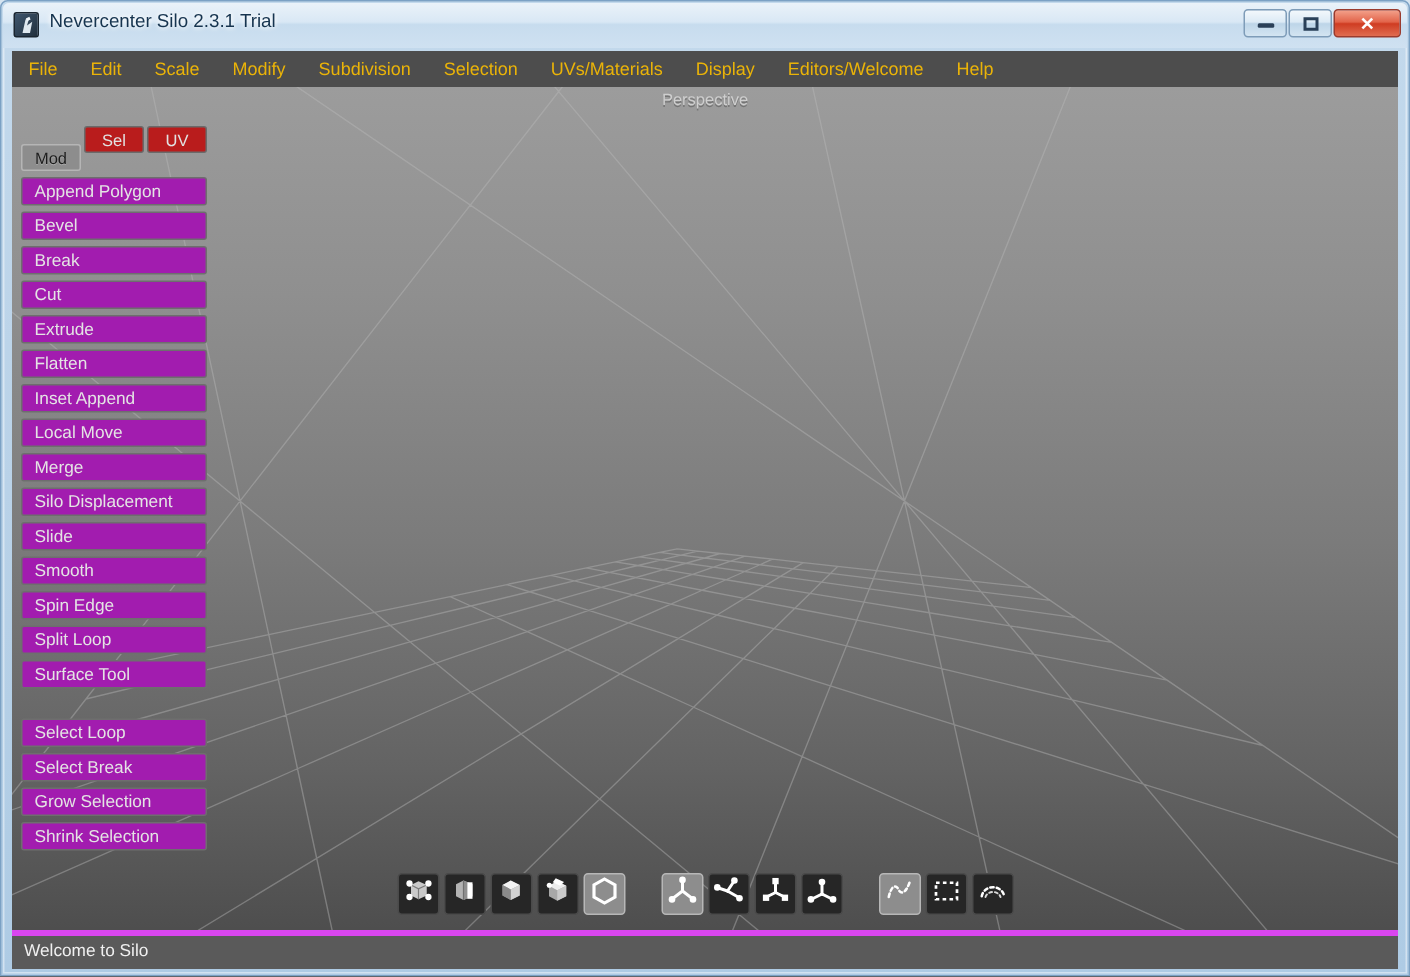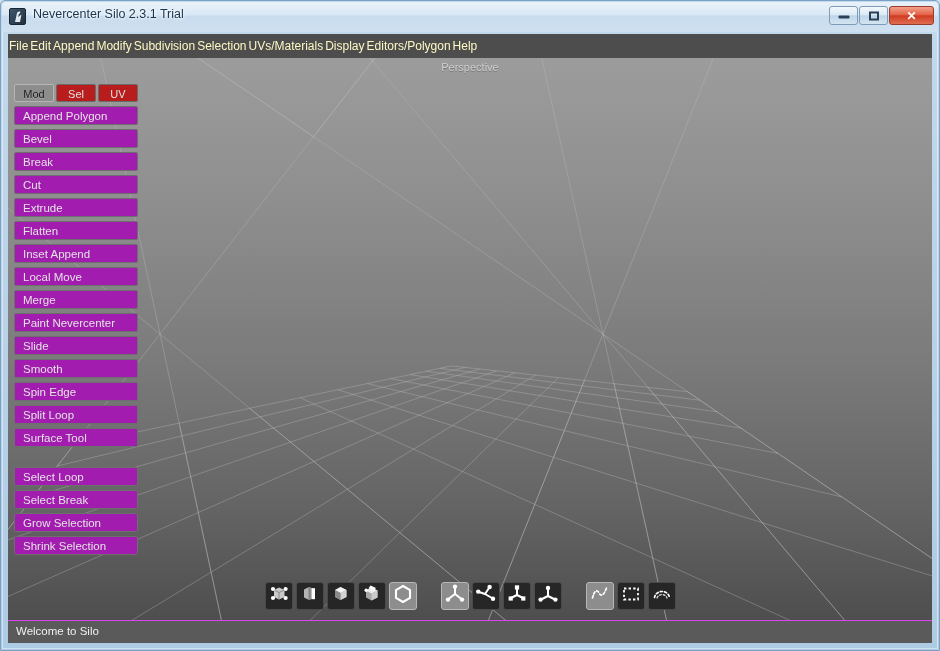--- a/index.html
+++ b/index.html
@@ -93,23 +93,23 @@
   
   .menubar {
     position: absolute;
     left: 8px; top: 34px;
     width: 924px; height: 24px;
     background: #4d4d4d;
     display: flex;
     align-items: center;
   }
   .menu-item {
-    padding: 3px 1px;
+    padding: 3px 11px;
     font-size: 12px;
-    color: #fef9c3;
+    color: #eab308;
     white-space: nowrap;
     cursor: default;
   }
 
   
   .client {
     position: absolute;
     left: 8px; top: 58px;
     width: 924px; height: 562px;
     background: #4a4a4a;
@@ -153,20 +153,21 @@
     border: 1px solid #6a6a6a;
     border-radius: 2px;
     box-sizing: border-box;
     cursor: default;
   }
   .tab.active {
     background: #8d8d8d;
     color: #1c1c1c;
     border-color: #b5b5b5;
     text-shadow: 0 1px 0 rgba(255,255,255,.25);
+    margin-top: 12px;
   }
   .toolbtn {
     height: 19px;
     line-height: 19px;
     margin-bottom: 4px;
     padding-left: 8px;
     font-size: 11.5px;
     color: #e4e4e4;
     background: #a21caf;
     border: 1px solid #6e6e6e;
@@ -202,21 +203,21 @@
     border-color: #b7b7b7;
   }
   .group-gap { width: 18px; height: 1px; }
 
   
   .statusbar {
     position: absolute;
     left: 8px; top: 620px;
     width: 924px; height: 22px;
     background: #5a5a5a;
-    border-top: 1px solid #d946ef;
+    border-top: 4px solid #d946ef;
   }
   .status-text {
     position: absolute; left: 8px; top: 4px;
     font-size: 11.5px;
     color: #f0f0f0;
   }
 </style>
 </head>
 <body>
 
@@ -241,27 +242,27 @@
         </div>
       <div class="wbtn close">
         <span class="glyph">✕</span>
       </div>
     </div>
   </div>
 
   <div class="menubar">
     <div class="menu-item">File</div>
     <div class="menu-item">Edit</div>
-    <div class="menu-item">Append</div>
+    <div class="menu-item">Scale</div>
     <div class="menu-item">Modify</div>
     <div class="menu-item">Subdivision</div>
     <div class="menu-item">Selection</div>
     <div class="menu-item">UVs/Materials</div>
     <div class="menu-item">Display</div>
-    <div class="menu-item">Editors/Polygon</div>
+    <div class="menu-item">Editors/Welcome</div>
     <div class="menu-item">Help</div>
   </div>
 
   <div class="client">
 
     <div class="viewport">
       <svg class="grid-svg" width="924" height="562">
         <g id="gridlines" stroke="#b9b9b9" stroke-width="0.9" fill="none" opacity="0.42">
             <path d="M443.5 307.9 L457.1 309.4 L472.1 311.0 L488.7 312.8 L507.0 314.8 L527.5 317.1 L550.4 319.6 L576.4 322.4 L606.0 325.6 L640.0 329.4 L679.6 333.7 M443.5 307.9 L431.8 310.3 L418.2 313.2 L402.2 316.6 L382.9 320.6 L359.4 325.6 L329.9 331.7 L292.1 339.7 L241.7 350.3 L171.2 365.1 L65.4 387.4 M431.8 310.3 L446.0 312.1 L461.7 314.0 L479.1 316.1 L498.6 318.5 L520.6 321.2 L545.6 324.3 L574.3 327.8 L607.4 331.9 L646.1 336.6 L692.1 342.2 M457.1 309.4 L446.0 312.1 L432.9 315.2 L417.3 319.0 L398.3 323.6 L374.9 329.3 L345.0 336.5 L305.9 346.0 L252.1 358.9 L173.9 377.9 L49.3 408.0 M418.2 313.2 L432.9 315.2 L449.3 317.5 L467.7 320.1 L488.5 323.0 L512.3 326.3 L539.6 330.1 L571.5 334.6 L609.1 339.8 L654.2 346.1 L709.0 353.8 M472.1 311.0 L461.7 314.0 L449.3 317.5 L434.3 321.8 L416.0 327.0 L392.9 333.6 L363.0 342.1 L322.6 353.6 L265.3 369.9 L177.5 394.9 L26.0 438.0 M402.2 316.6 L417.3 319.0 L434.3 321.8 L453.7 324.9 L476.0 328.5 L501.7 332.7 L532.0 337.6 L568.0 343.4 L611.5 350.5 L665.2 359.2 L733.1 370.2 M488.7 312.8 L479.1 316.1 L467.7 320.1 L453.7 324.9 L436.3 330.9 L414.1 338.6 L384.5 348.9 L343.5 363.1 L282.6 384.1 L182.7 418.7 L-11.2 485.8 M382.9 320.6 L398.3 323.6 L416.0 327.0 L436.3 330.9 L460.1 335.5 L488.2 340.9 L521.9 347.5 L563.2 355.4 L614.8 365.4 L681.3 378.2 L770.0 395.4 M507.0 314.8 L498.6 318.5 L488.5 323.0 L476.0 328.5 L460.1 335.5 L439.3 344.7 L411.0 357.2 L370.2 375.2 L305.9 403.5 L190.3 454.5 L-79.4 573.5 M359.4 325.6 L374.9 329.3 L392.9 333.6 L414.1 338.6 L439.3 344.7 L470.0 352.0 L508.0 361.1 L556.3 372.6 L619.8 387.8 L706.9 408.6 L834.0 439.0 M527.5 317.1 L520.6 321.2 L512.3 326.3 L501.7 332.7 L488.2 340.9 L470.0 352.0 L444.4 367.6 L405.5 391.2 L339.5 431.3 L203.1 514.2 L-245.5 787.0 M329.9 331.7 L345.0 336.5 L363.0 342.1 L384.5 348.9 L411.0 357.2 L444.4 367.6 L487.5 381.1 L545.6 399.3 L628.1 425.1 L754.2 464.7 L971.4 532.7 M550.4 319.6 L545.6 324.3 L539.6 330.1 L532.0 337.6 L521.9 347.5 L508.0 361.1 L487.5 381.1 L454.4 413.5 L391.8 474.7 L228.8 634.1 L-1257.0 2087.1 M292.1 339.7 L305.9 346.0 L322.6 353.6 L343.5 363.1 L370.2 375.2 L405.5 391.2 L454.4 413.5 L526.8 446.4 L644.7 500.0 L870.9 602.8 L1481.0 880.2 M576.4 322.4 L574.3 327.8 L571.5 334.6 L568.0 343.4 L563.2 355.4 L556.3 372.6 L545.6 399.3 L526.8 446.4 L484.7 551.6 L306.6 996.4 L1064.4 -896.7 M241.7 350.3 L252.1 358.9 L265.3 369.9 L282.6 384.1 L305.9 403.5 L339.5 431.3 L391.8 474.7 L484.7 551.6 L694.8 725.6 L1625.6 1496.8 L-1908.8 -1431.2 M606.0 325.6 L607.4 331.9 L609.1 339.8 L611.5 350.5 L614.8 365.4 L619.8 387.8 L628.1 425.1 L644.7 500.0 L694.8 725.6 L-12629.6 -59303.1 L496.7 -166.9 M171.2 365.1 L173.9 377.9 L177.5 394.9 L182.7 418.7 L190.3 454.5 L203.1 514.2 L228.8 634.1 L306.6 996.4 L-12629.6 -59303.1 L1.1 -427.4 L76.1 -77.8 M640.0 329.4 L646.1 336.6 L654.2 346.1 L665.2 359.2 L681.3 378.2 L706.9 408.6 L754.2 464.7 L870.9 602.8 L1625.6 1496.8 L1.1 -427.4 L364.5 3.0 M65.4 387.4 L49.3 408.0 L26.0 438.0 L-11.2 485.8 L-79.4 573.5 L-245.5 787.0 L-1257.0 2087.1 L1064.4 -896.7 L496.7 -166.9 L364.5 3.0 L305.6 78.7 M679.6 333.7 L692.1 342.2 L709.0 353.8 L733.1 370.2 L770.0 395.4 L834.0 439.0 L971.4 532.7 L1481.0 880.2 L-1908.8 -1431.2 L76.1 -77.8 L305.6 78.7 " fill="none" stroke="#b9b9b9" stroke-width="0.9"></path>
           </g>
@@ -278,21 +279,21 @@
 
       <div class="toolbtn">Append Polygon</div>
       <div class="toolbtn">Bevel</div>
       <div class="toolbtn">Break</div>
       <div class="toolbtn">Cut</div>
       <div class="toolbtn">Extrude</div>
       <div class="toolbtn">Flatten</div>
       <div class="toolbtn">Inset Append</div>
       <div class="toolbtn">Local Move</div>
       <div class="toolbtn">Merge</div>
-      <div class="toolbtn">Paint Nevercenter</div>
+      <div class="toolbtn">Silo Displacement</div>
       <div class="toolbtn">Slide</div>
       <div class="toolbtn">Smooth</div>
       <div class="toolbtn">Spin Edge</div>
       <div class="toolbtn">Split Loop</div>
       <div class="toolbtn">Surface Tool</div>
 
       <div class="tool-gap"></div>
 
       <div class="toolbtn">Select Loop</div>
       <div class="toolbtn">Select Break</div>

